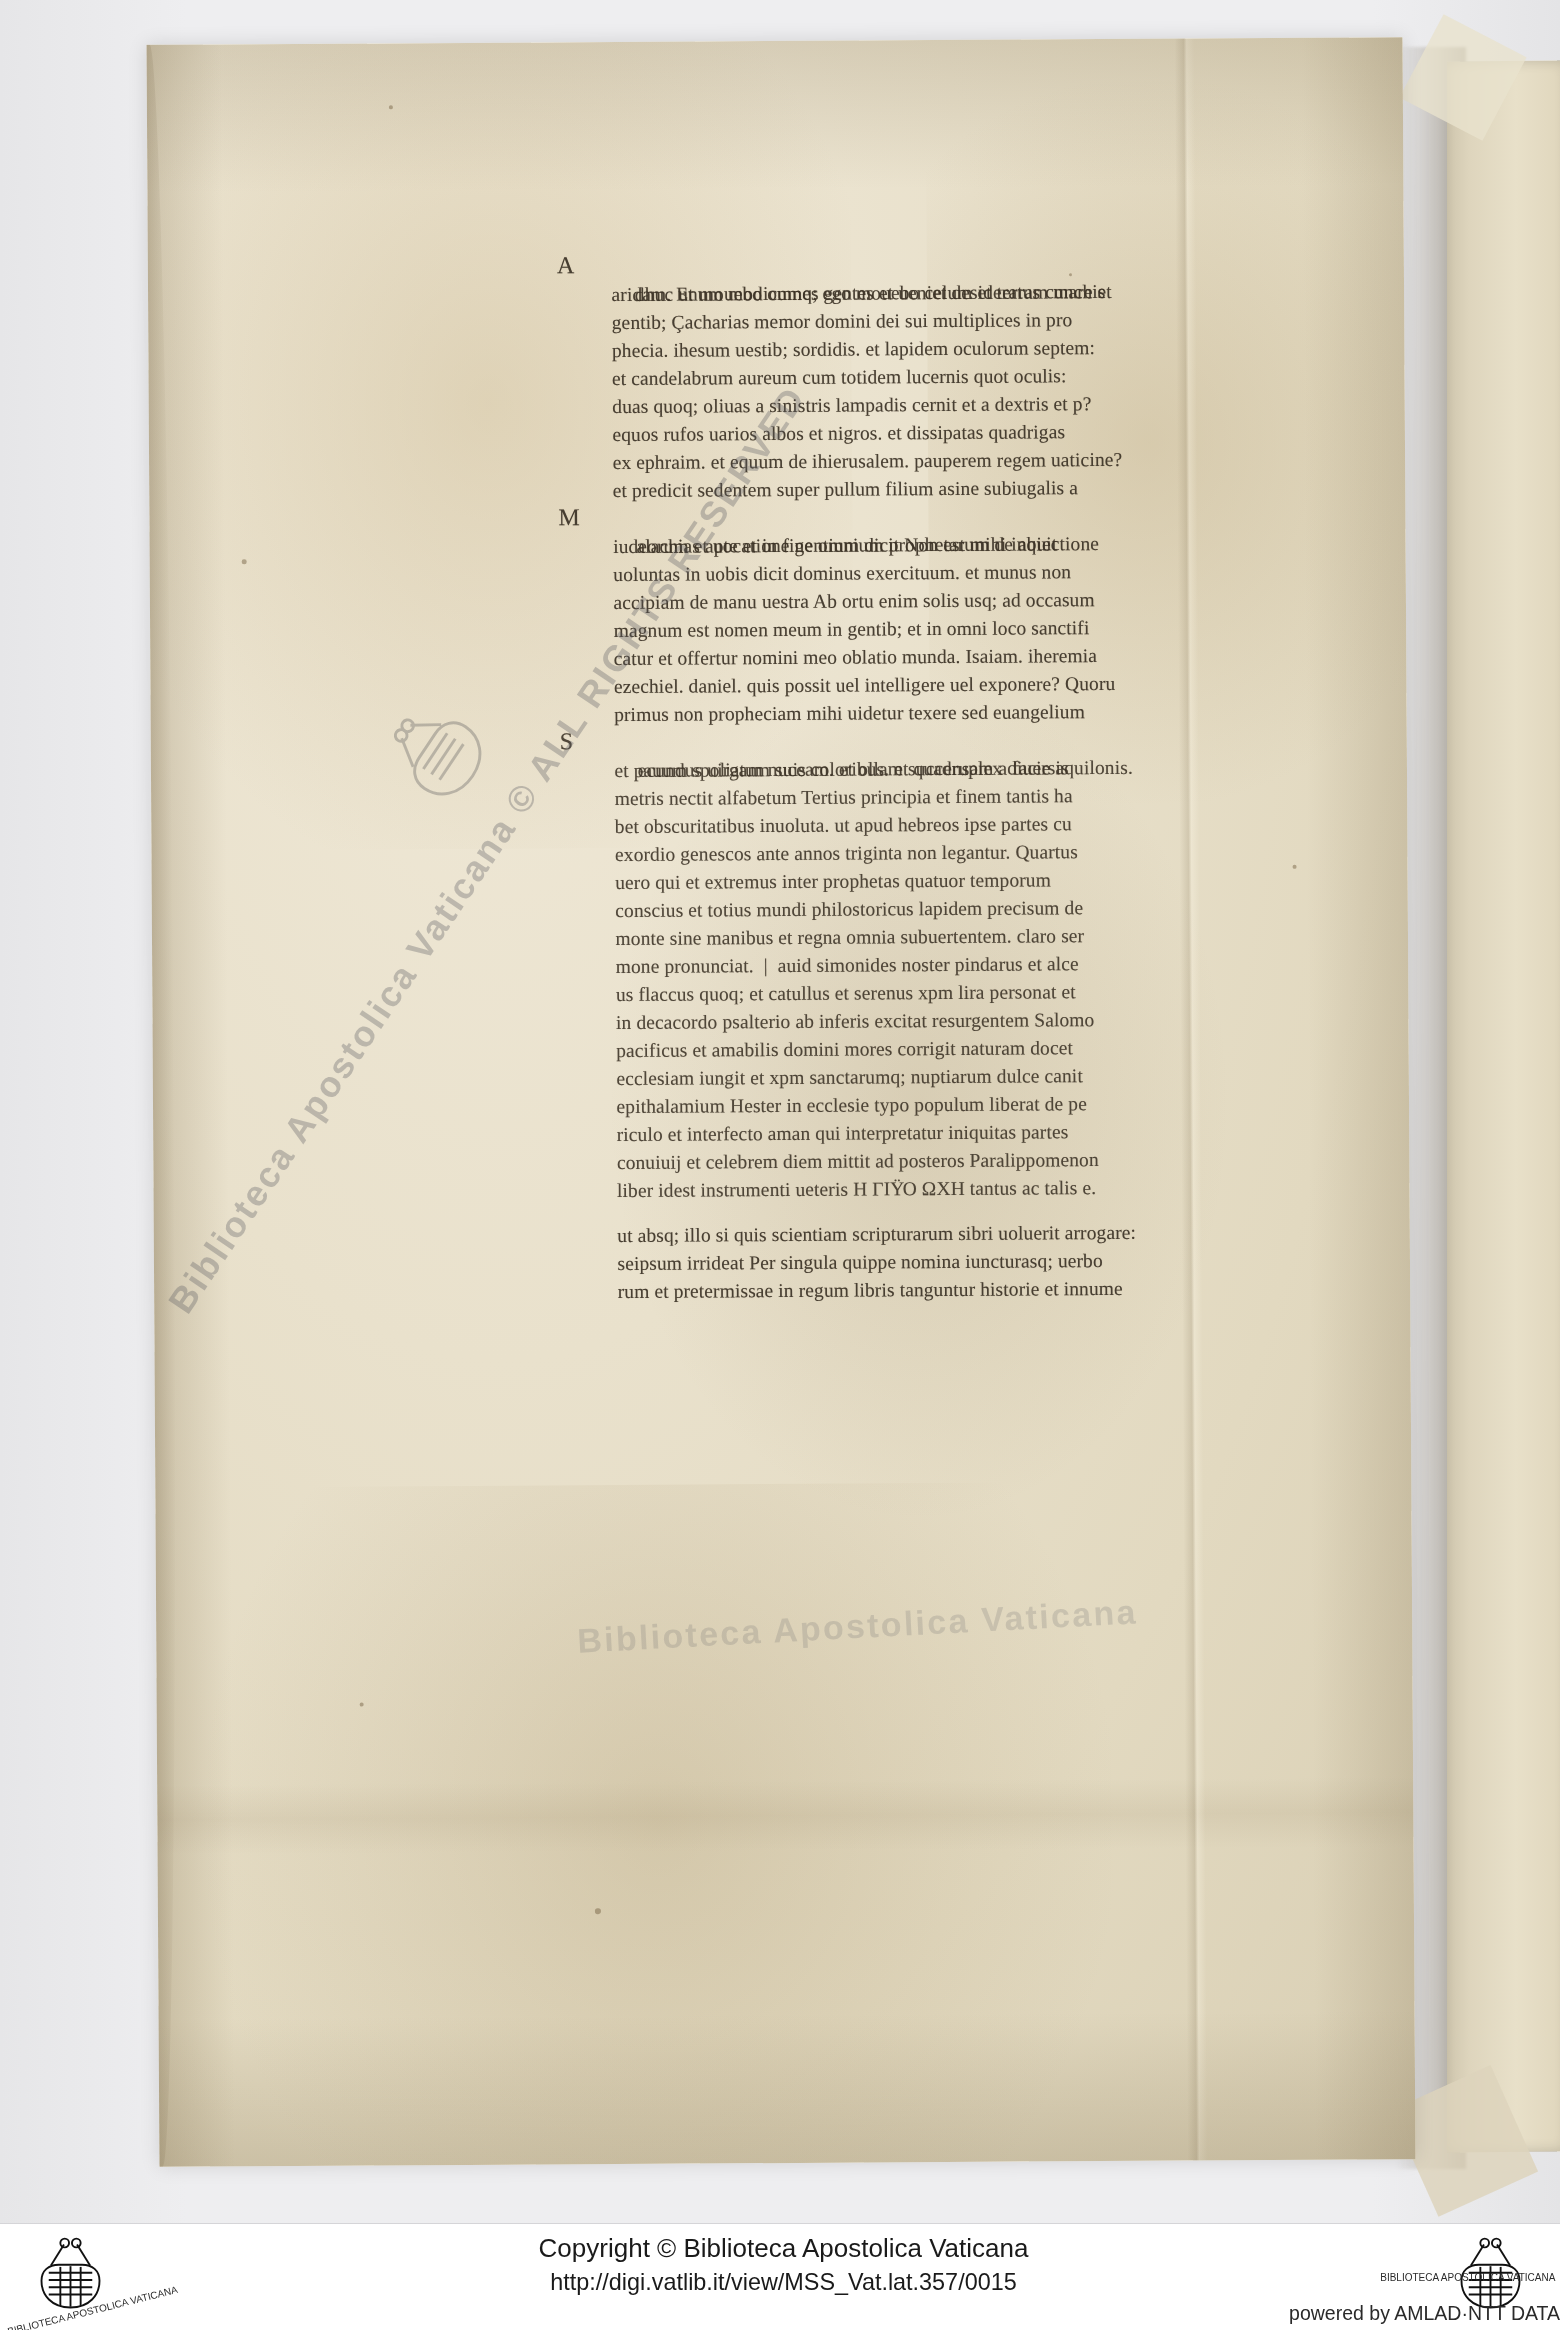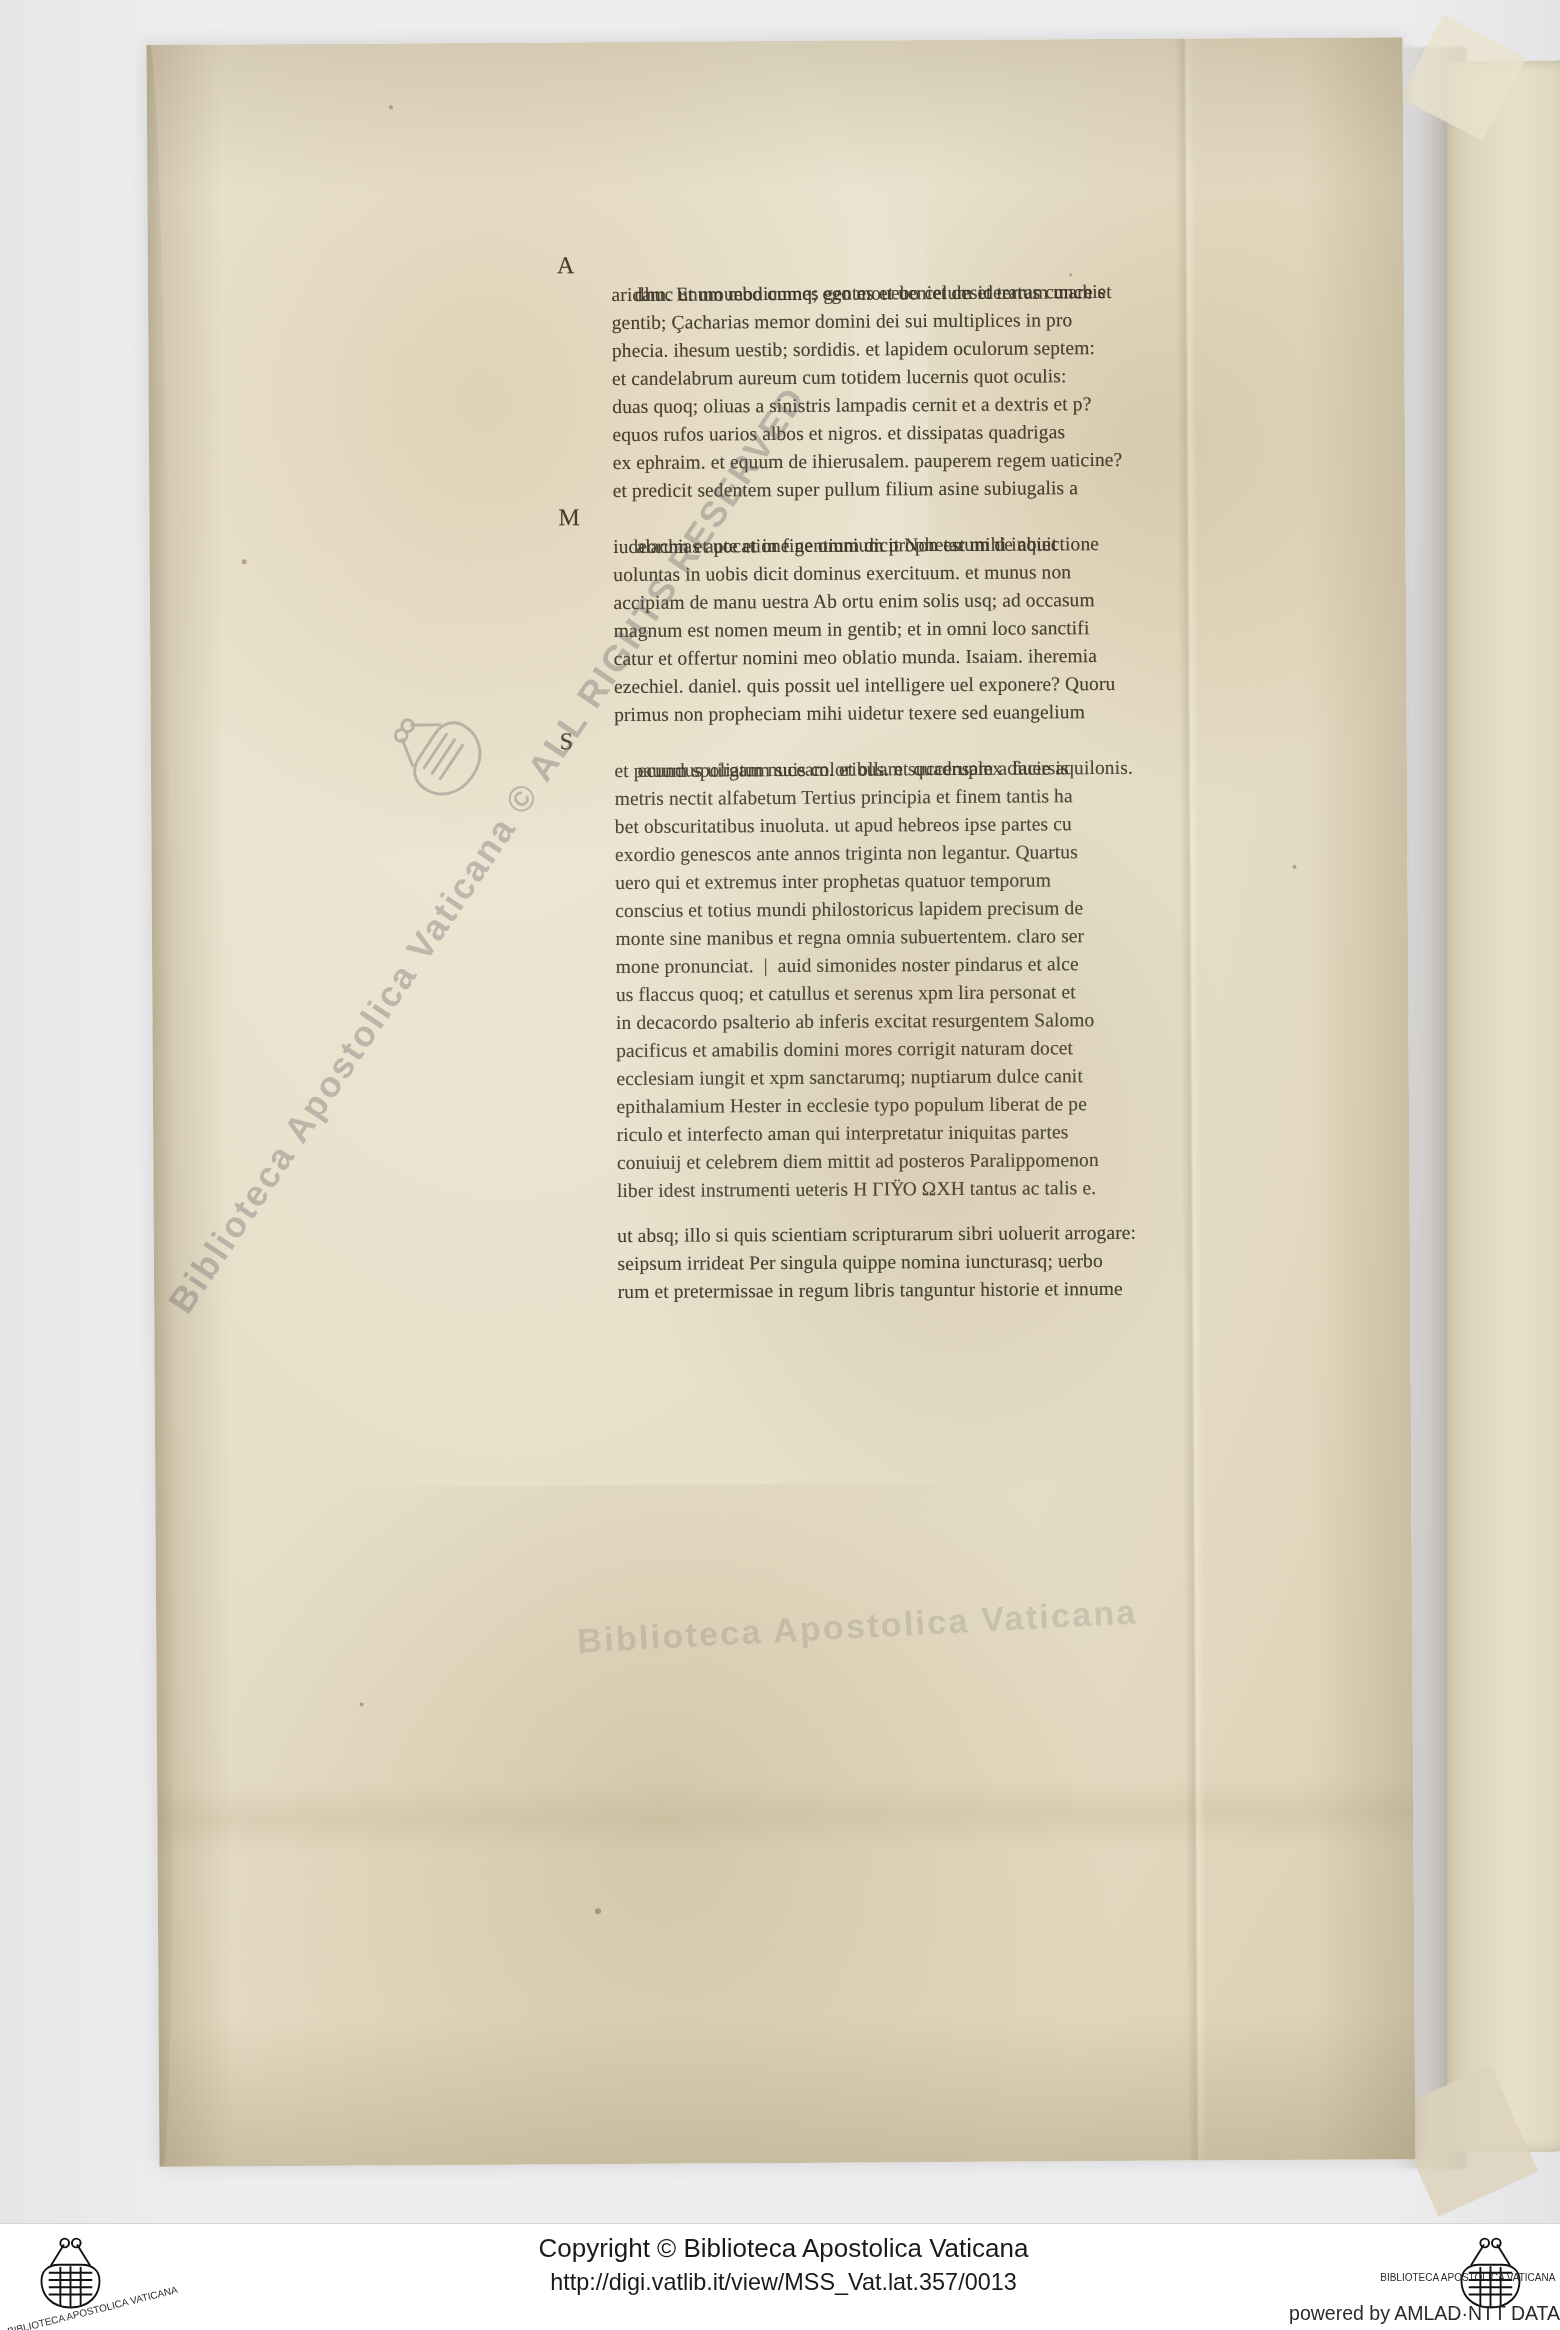--- a/index.html
+++ b/index.html
@@ -398,17 +398,17 @@
       <path d="M60 43 L60 99"></path>
       <path d="M74 44 L74 98"></path>
     </g>
   </svg>
 
   <div class="seal-caption" style="left:4.7px; top:81px; transform:rotate(-14deg);">BIBLIOTECA APOSTOLICA VATICANA</div>
   <div class="seal-caption" style="right:4.7px; top:48px;">BIBLIOTECA APOSTOLICA VATICANA</div>
 
   <div id="footer-center">
     <div id="copyright-line">Copyright © Biblioteca Apostolica Vaticana</div>
-    <a id="url-line" href="#">http://digi.vatlib.it/view/MSS_Vat.lat.357/0013</a>
+    <a id="url-line" href="#">http://digi.vatlib.it/view/MSS_Vat.lat.357/0015</a>
     <div id="powered-line">powered by AMLAD·NTT DATA</div>
   </div>
 </div>
 
 
 </body></html>

